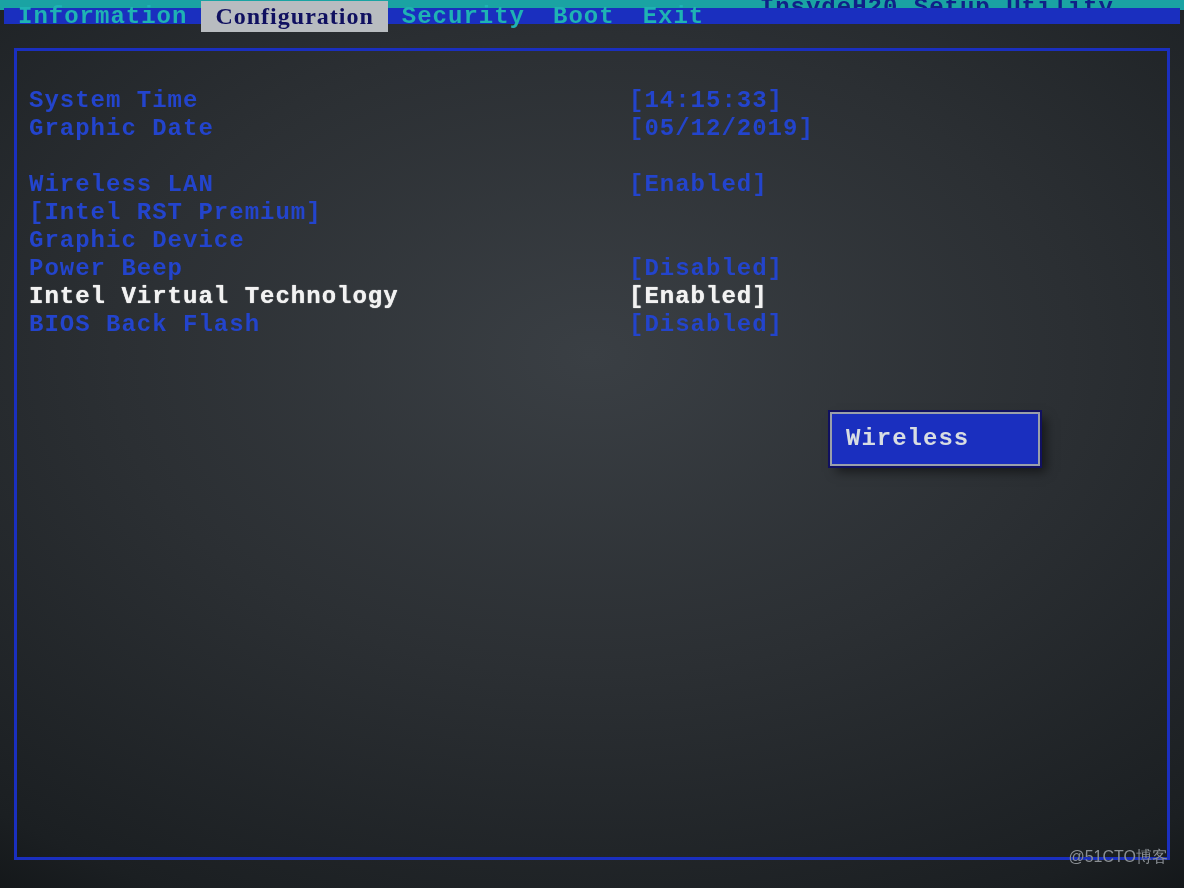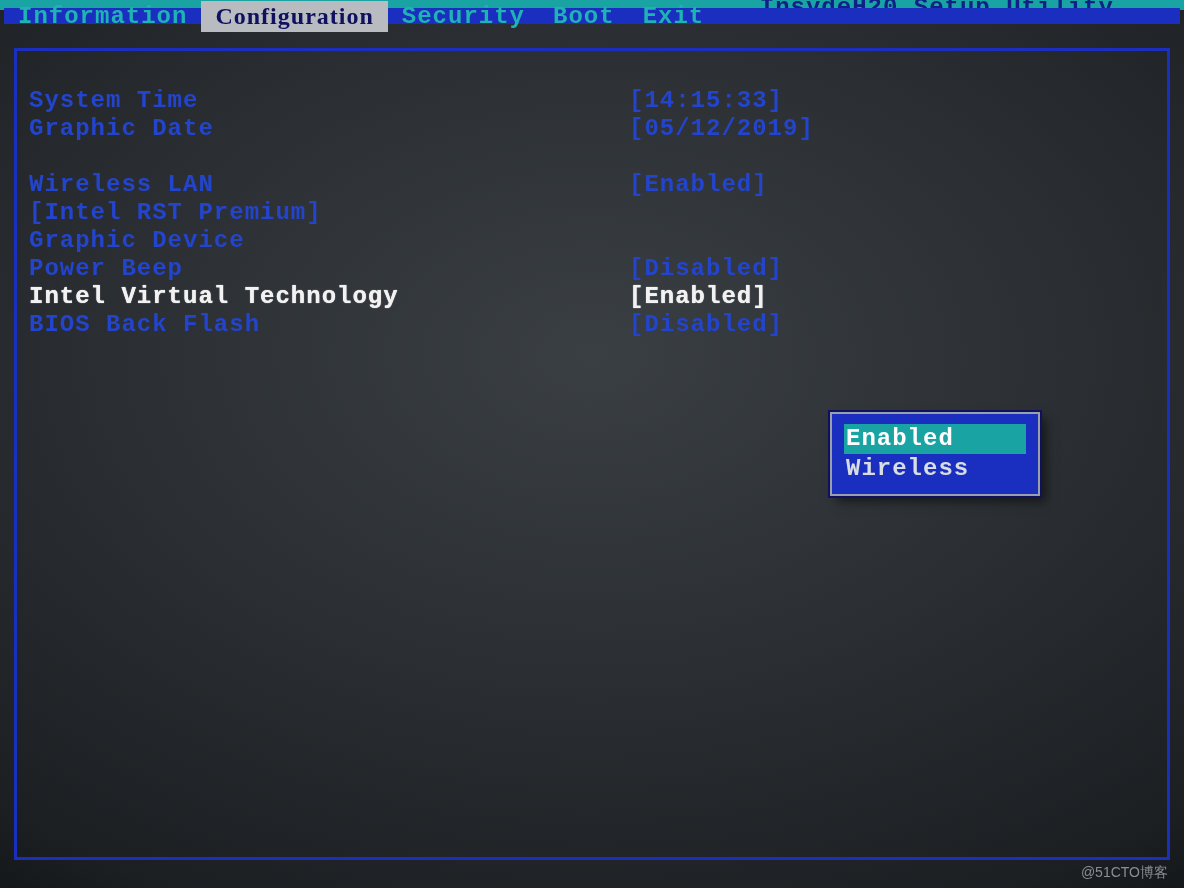--- a/index.html
+++ b/index.html
@@ -90,24 +90,24 @@
     white-space: pre;
     padding: 0 2px;
   }
   .popup-option.highlight {
     background: #1aa3a3;
     color: #ffffff;
   }
   .watermark {
     position: absolute;
     right: 16px;
-    bottom: 6px;
+    bottom: 20px;
     color: #8a8f94;
     font-family: Arial, sans-serif;
-    font-size: 14px;
+    font-size: 16px;
     font-weight: normal;
     letter-spacing: 0;
   }
 </style>
 </head>
 <body>
 
 <div class="screen">
   <div class="titlebar"></div>
   <div class="util-title">InsydeH20 Setup Utility</div>
@@ -154,18 +154,17 @@
       </div>
       <div class="row">
         <span class="label">BIOS Back Flash</span>
         <span class="value">[Disabled]</span>
       </div>
 
     </div>
   </div>
 
   <div class="popup">
-    <div class="popup-option highlight">Enabled</div>
     <div class="popup-option">Wireless</div>
   </div>
 
   <div class="watermark">@51CTO博客</div>
 </div>
 
 </body></html>

